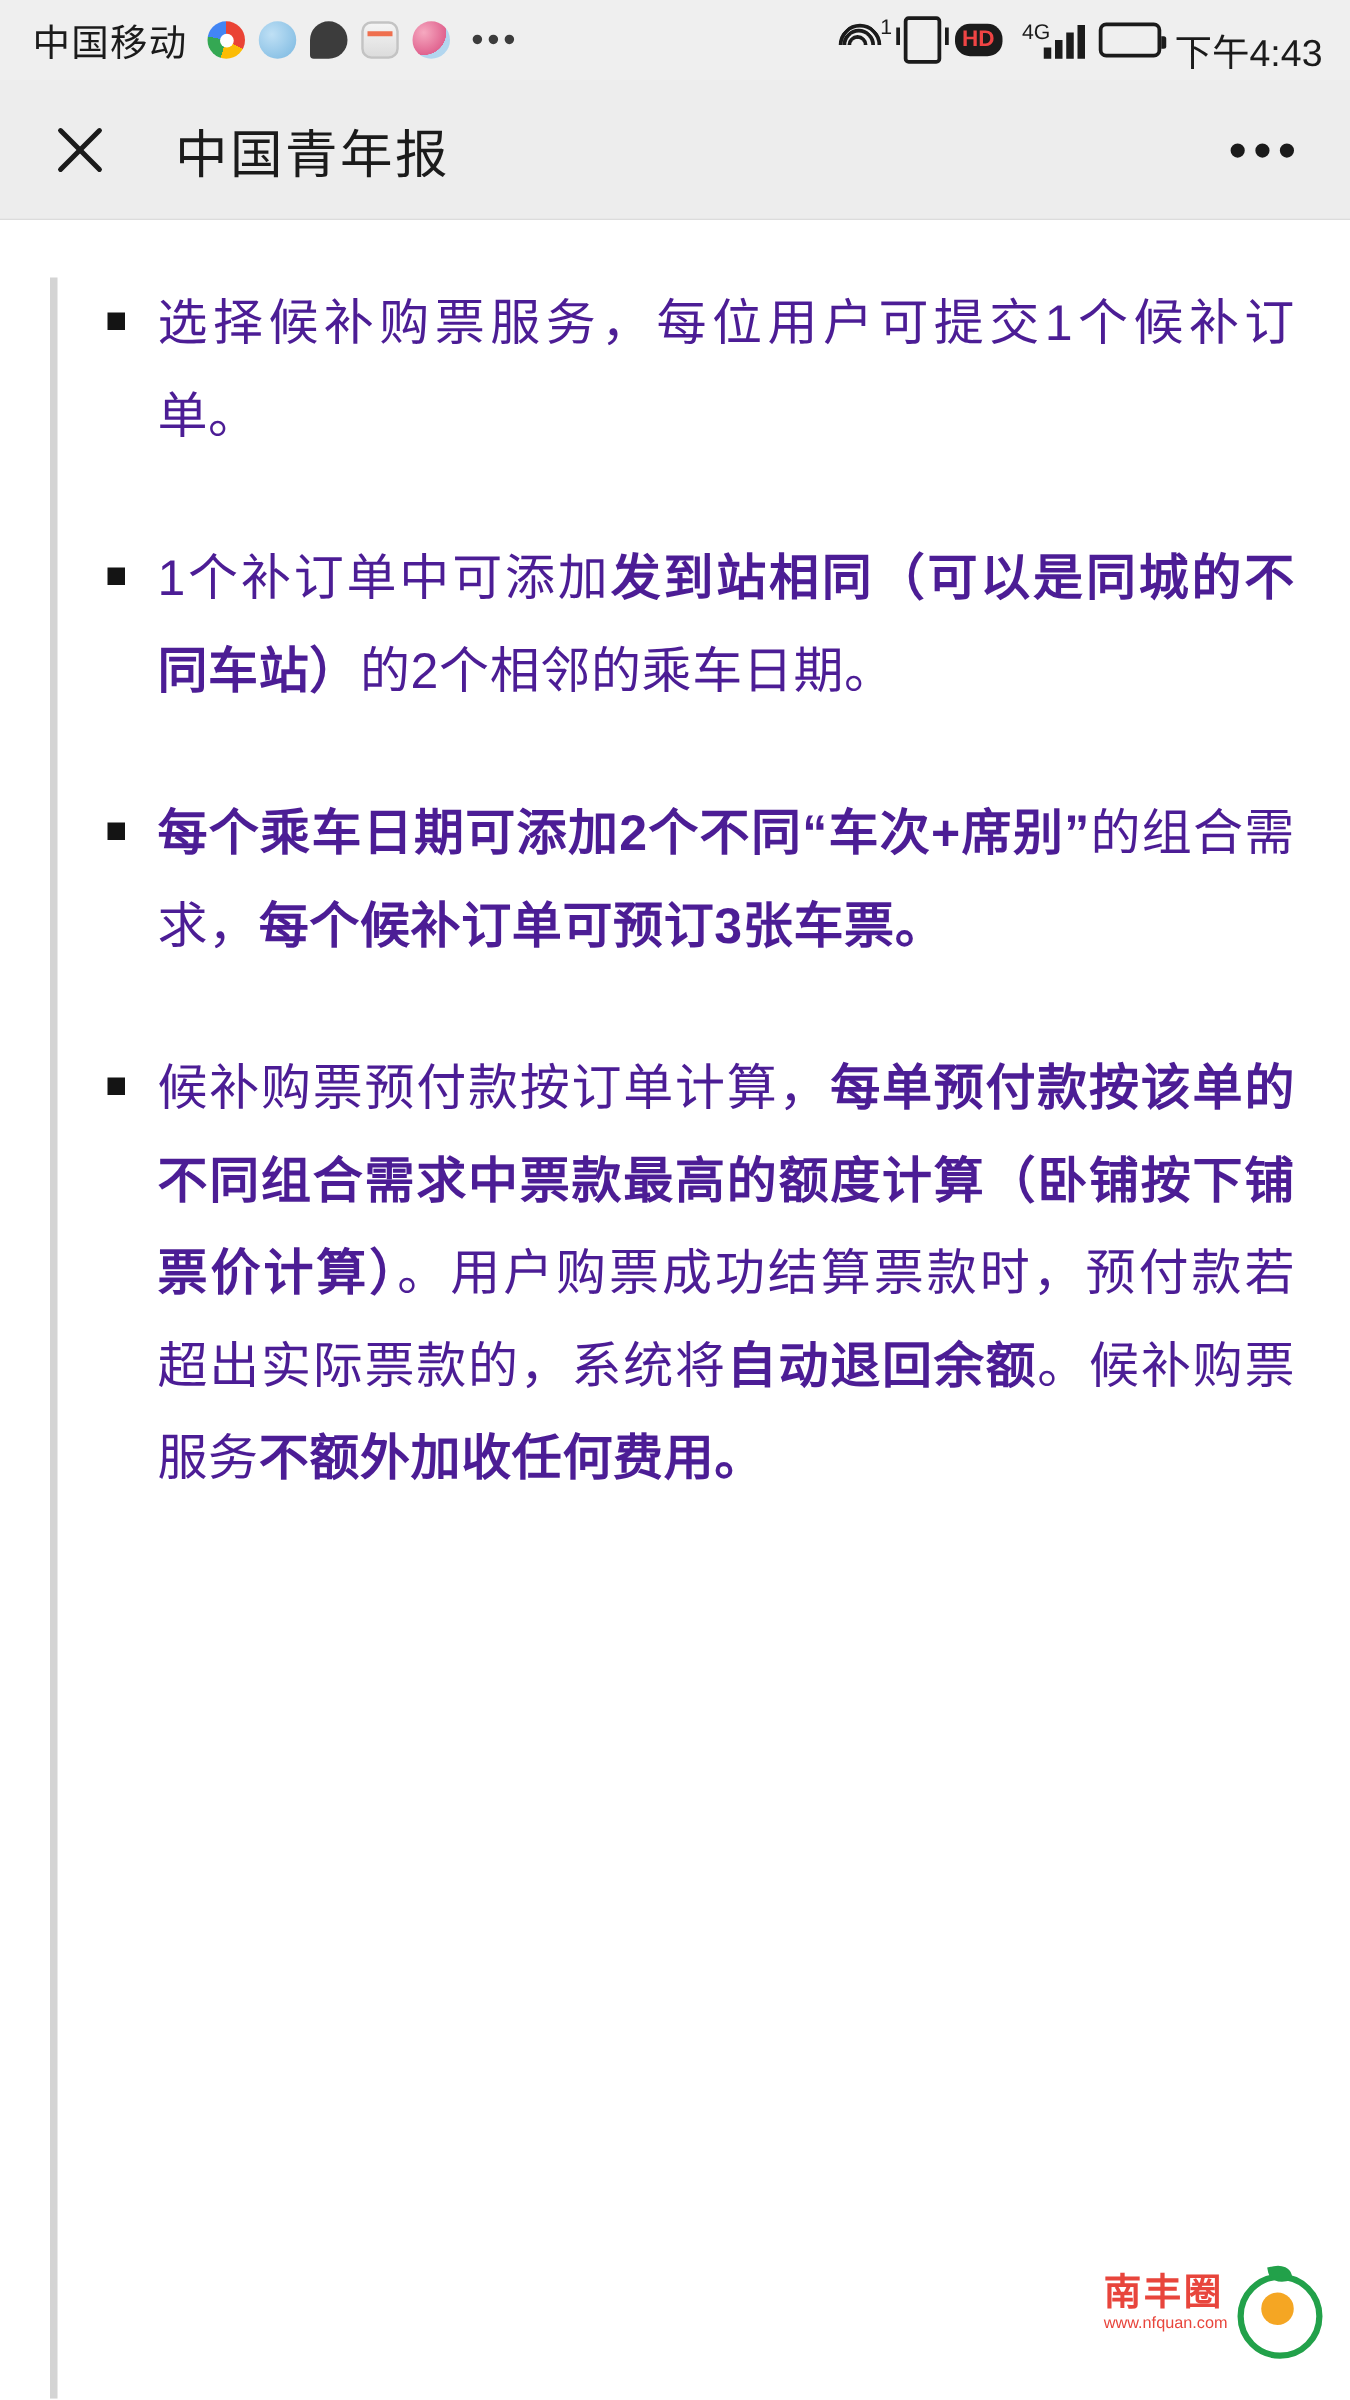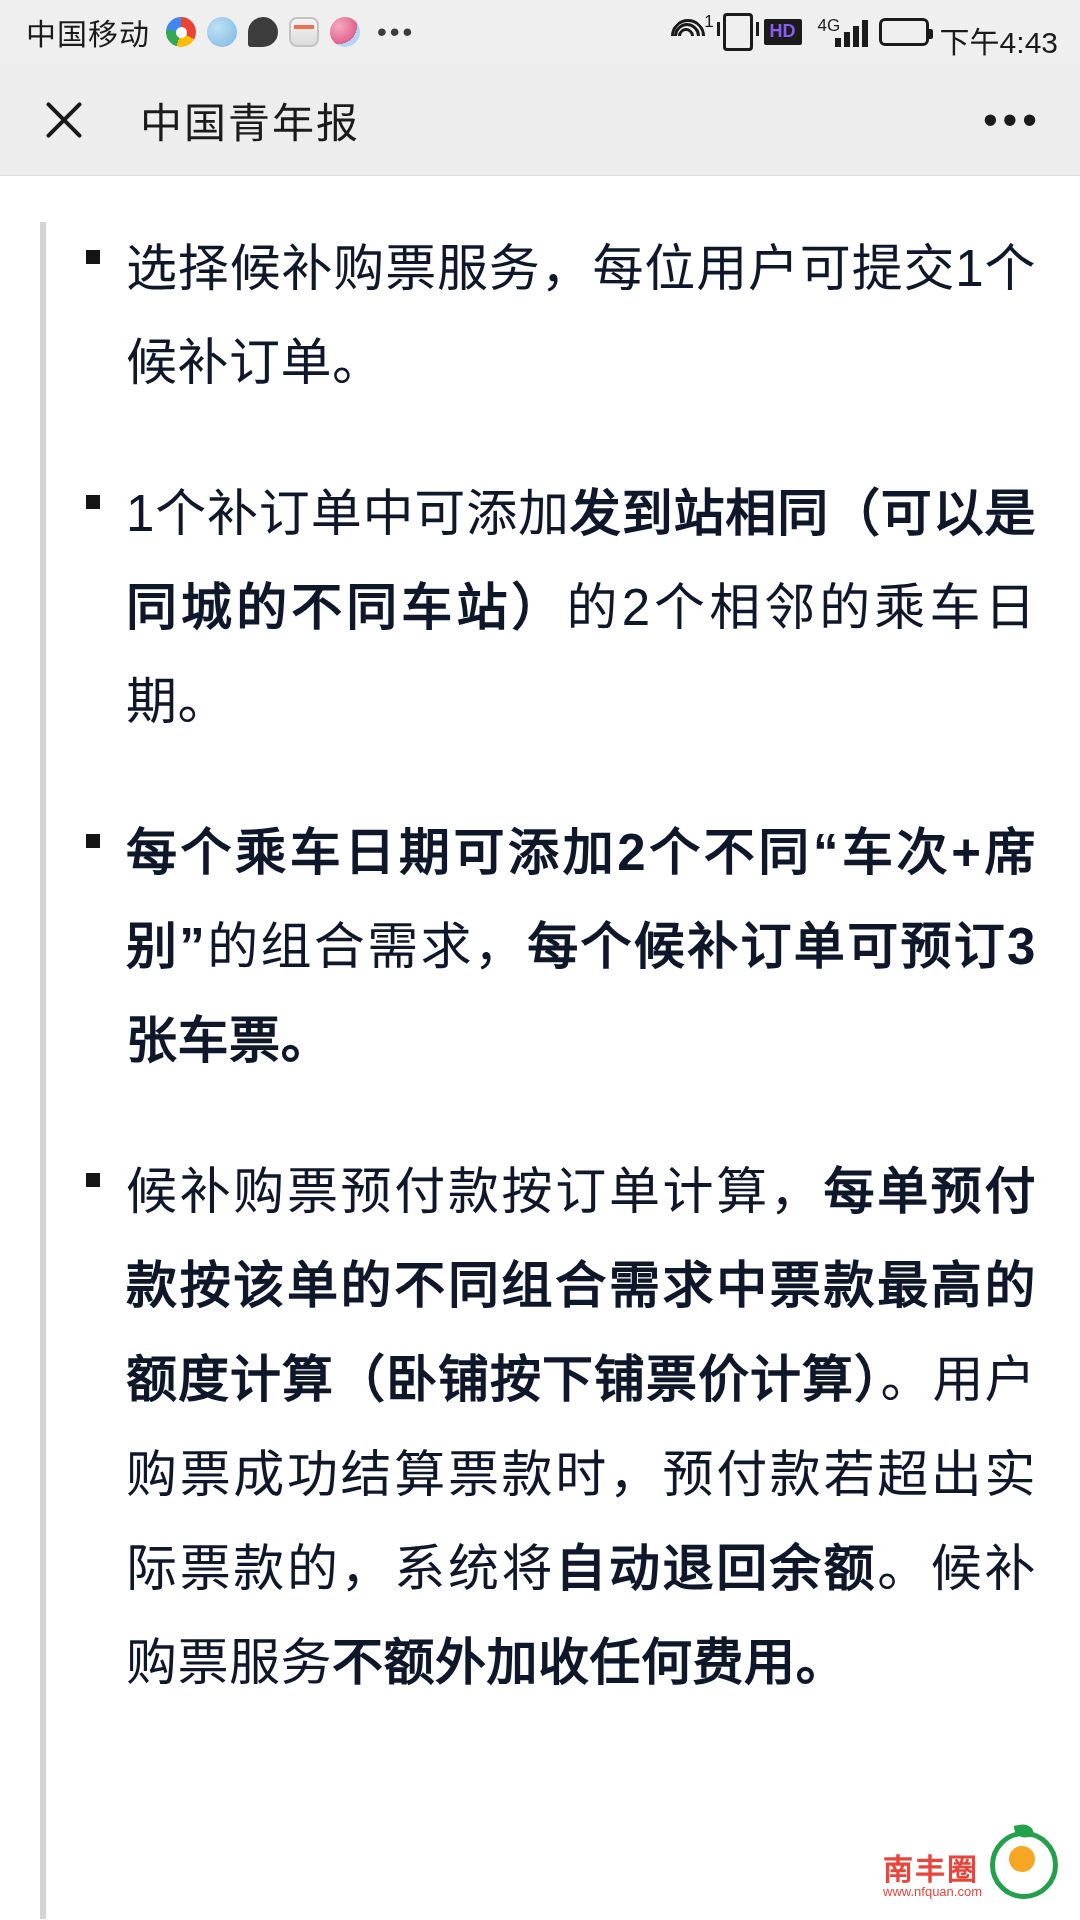--- a/index.html
+++ b/index.html
@@ -127,23 +127,23 @@
     position: absolute;
     top: 6px;
     width: 3px; height: 14px;
     background: #1b1b1b;
   }
   .vibrate::before { left: -9px; }
   .vibrate::after  { right: -9px; }
   .hd-badge {
     font-size: 18px;
     font-weight: bold;
-    color: #8b5cf6;
-    background: #1b1b1b;
-    border-radius: 2px;
+    color: #ef4444;
+    background: #1b1b1b;
+    border-radius: 12px;
     padding: 2px 6px;
     line-height: 1.2;
   }
   .bars {
     display: flex;
     align-items: flex-end;
     gap: 3px;
     height: 30px;
     position: relative;
     padding-left: 22px;
@@ -251,45 +251,45 @@
     width: 6px;
     background: #d4d4d4;
   }
   ul.bullets {
     list-style: none;
     margin: 0;
     padding: 0 0 0 82px;
   }
   ul.bullets > li {
     position: relative;
-    font-size: 51px;
+    font-size: 40px;
     line-height: 1.85;
-    color: #0f172a;
+    color: #4c1d95;
     margin-bottom: 56px;
     letter-spacing: 0.5px;
     text-align: justify;
   }
   ul.bullets > li::before {
     content: "";
     position: absolute;
     left: -40px;
     top: 28px;
     width: 14px;
     height: 14px;
     background: #141414;
   }
   .b { font-weight: bold; }
 
   
   .watermark {
     position: absolute;
     right: 22px;
-    bottom: 20px;
-    display: flex;
-    align-items: flex-end;
+    bottom: 32px;
+    display: flex;
+    align-items: flex-start;
     gap: 8px;
   }
   .wm-text {
     font-size: 30px;
     font-weight: bold;
     color: #e8453c;
     letter-spacing: 2px;
     line-height: 1.05;
   }
   .wm-url {

